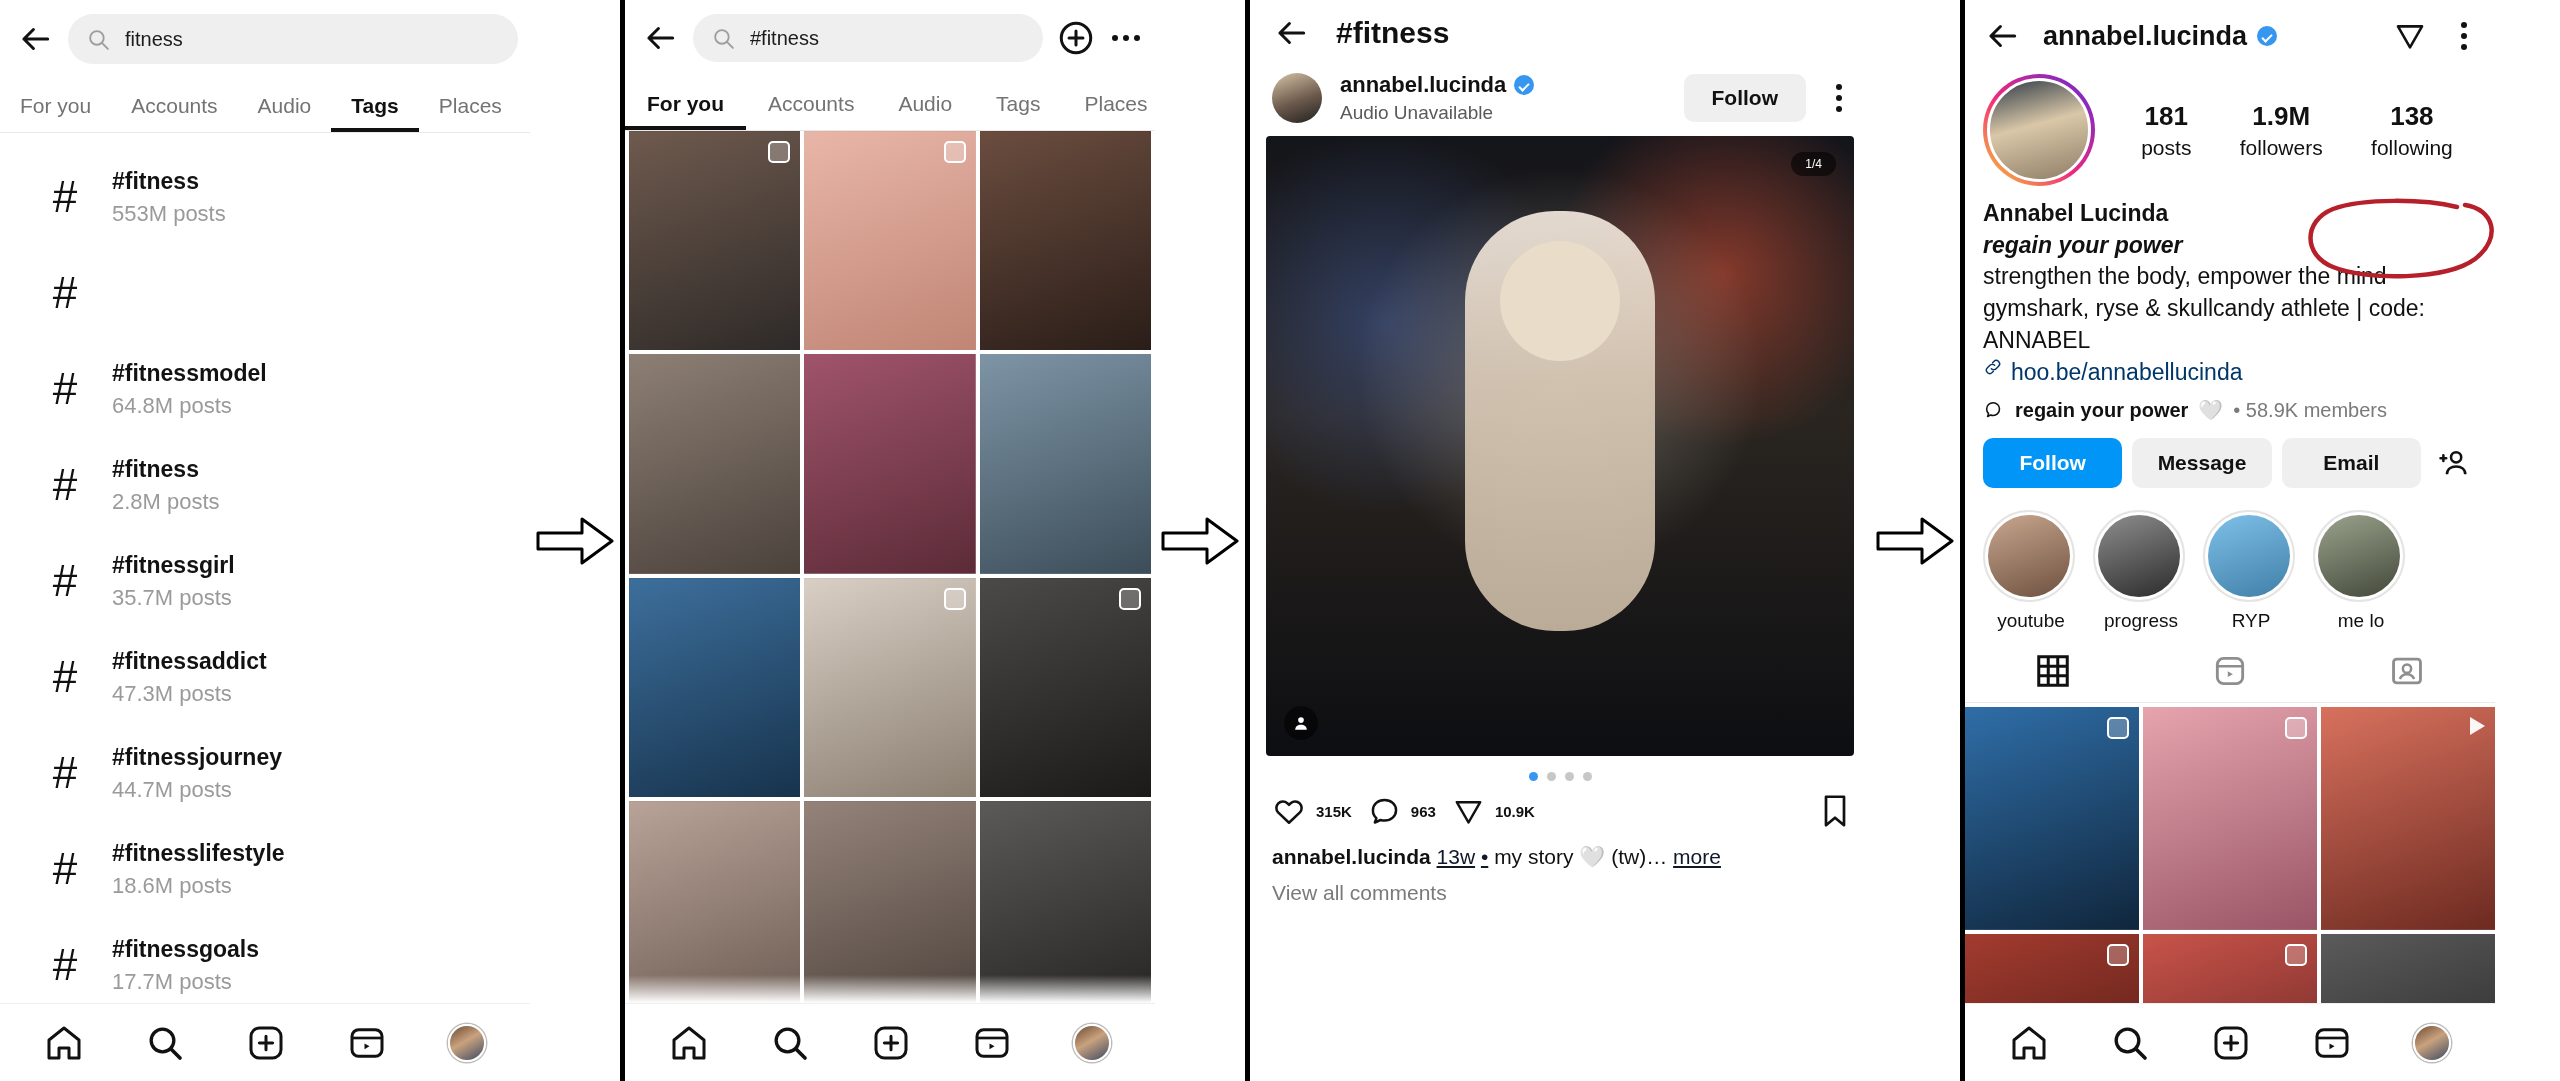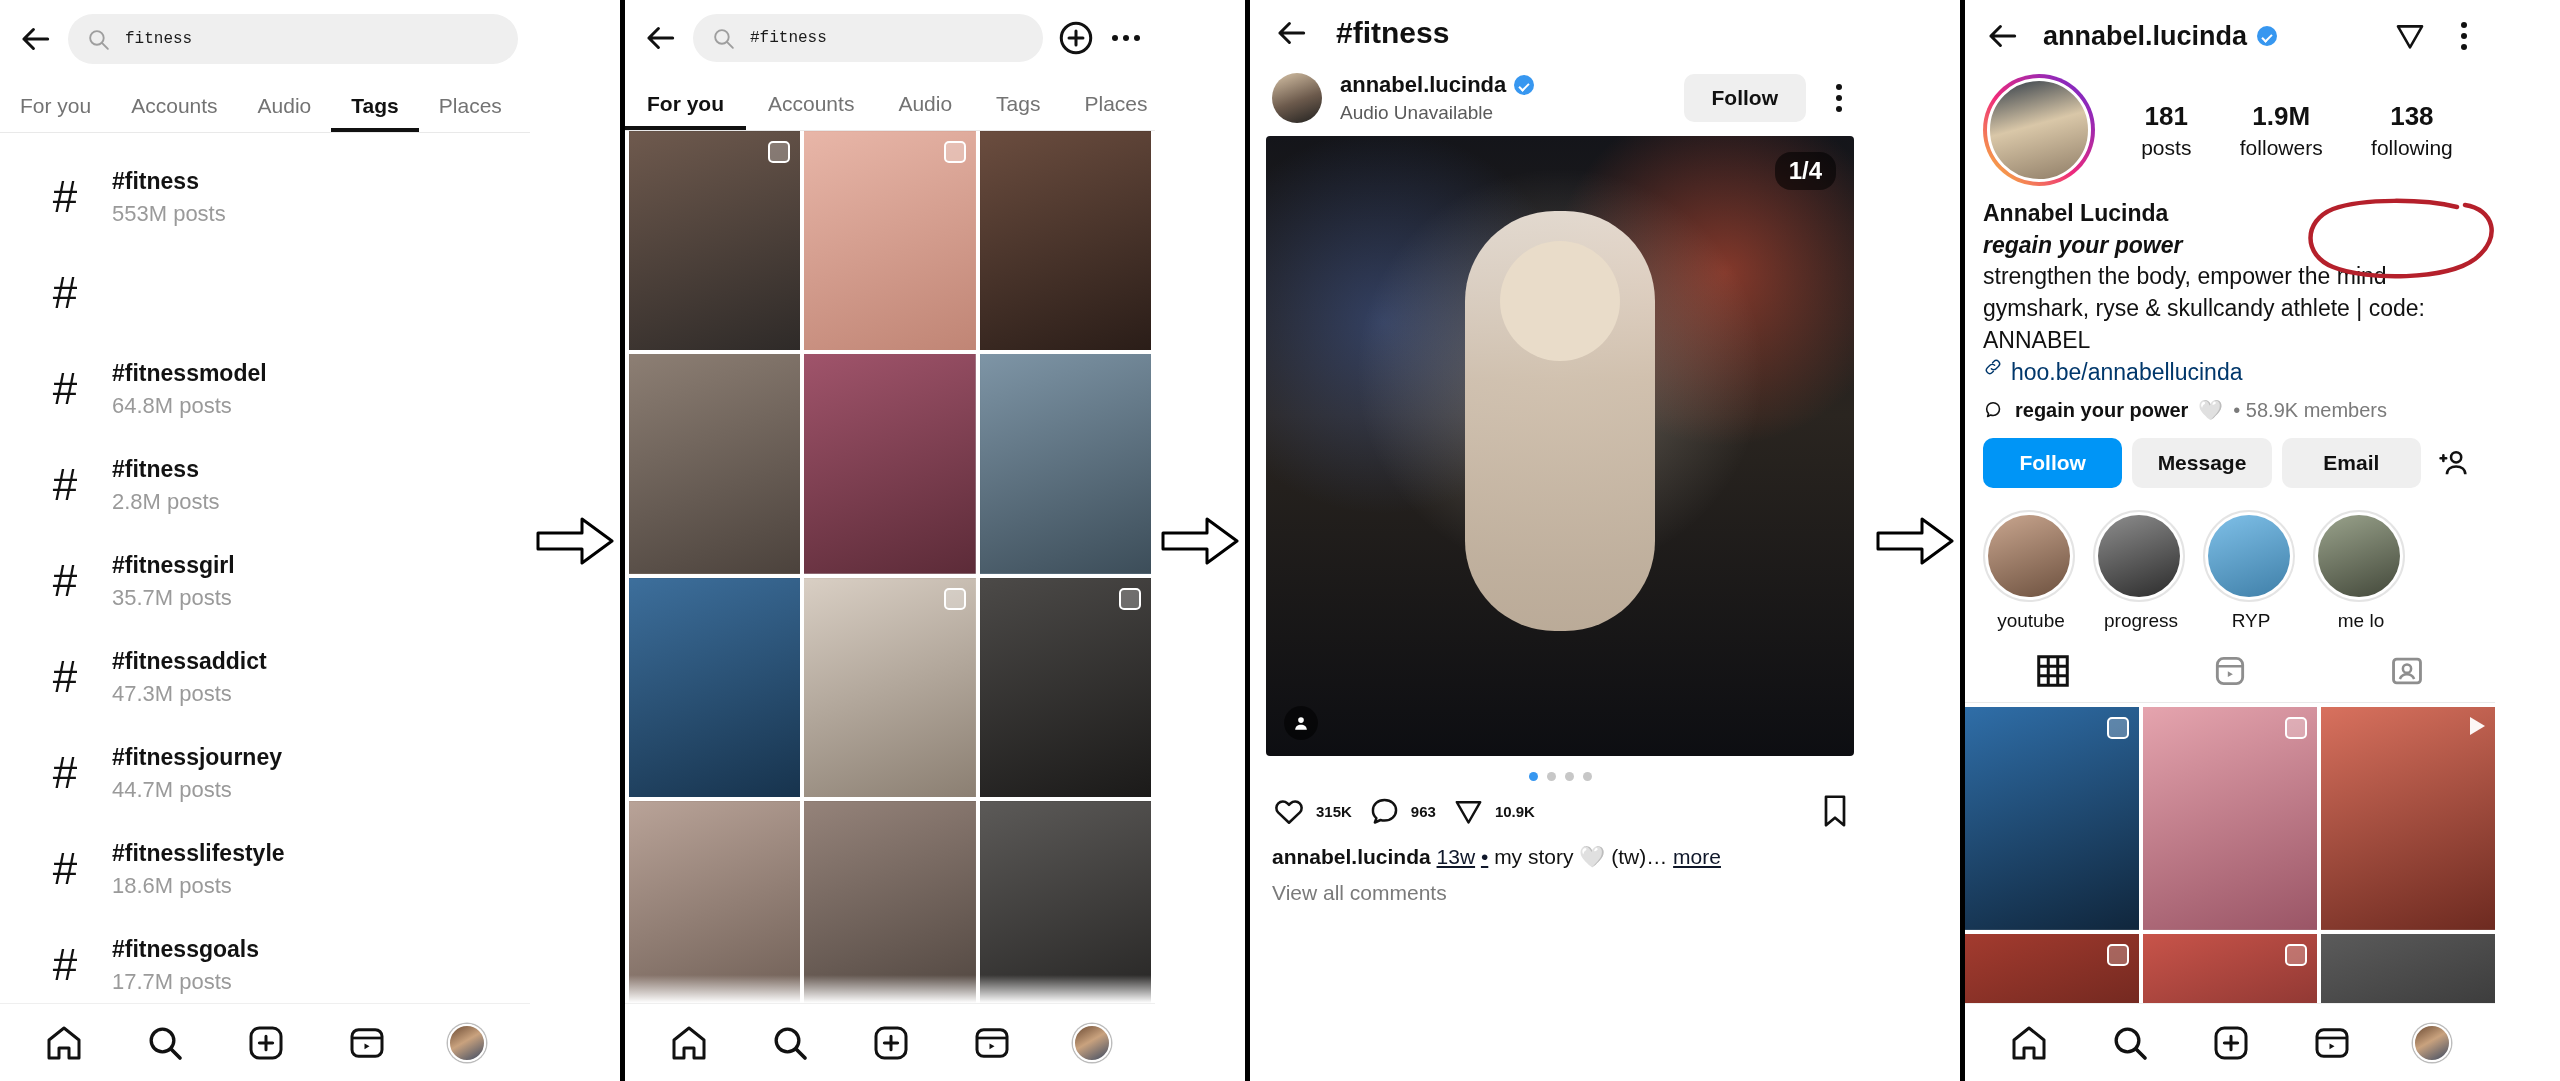--- a/index.html
+++ b/index.html
@@ -16,21 +16,21 @@
   .divider { flex: 0 0 5px; background: #000; height: 1081px; }
   .arrowgap { flex: 0 0 90px; height: 1081px; display: flex; align-items: center; justify-content: center; background: #fff; }
   .bigarrow { width: 78px; height: 56px; }
 
   
   .p1 { width: 530px; }
   .p1-top { display: flex; align-items: center; padding: 14px 12px 10px 16px; gap: 14px; }
   .backarrow { width: 38px; height: 38px; flex: 0 0 auto; }
   .searchpill { flex: 1; height: 50px; background: #efefef; border-radius: 25px; display: flex; align-items: center; padding: 0 18px; gap: 14px; }
   .searchpill .q { width: 25px; height: 25px; flex: 0 0 auto; }
-  .searchpill .txt { font-size: 16px; color: #1b1b1b; font-family: Liberation Mono, monospace; }
+  .searchpill .txt { font-size: 20px; color: #1b1b1b; }
   .tabs { display: flex; align-items: flex-end; gap: 0; padding: 10px 0 0 0; border-bottom: 1.5px solid #e9e9e9; }
   .tab { font-size: 21px; color: #737373; padding: 10px 22px 14px 22px; white-space: nowrap; }
   .tab.active { color: #111; font-weight: bold; box-shadow: inset 0 -4px 0 0 #111; }
   .p1 .tab { padding: 10px 20px 14px 20px; }
   .taglist { padding-top: 16px; }
   .tagrow { display: flex; align-items: center; gap: 26px; padding: 12px 0 12px 44px; height: 96px; }
   .hashico { font-size: 44px; color: #111; width: 42px; text-align: center; line-height: 1; font-family: "Liberation Sans", sans-serif; }
   .tagtexts { display: flex; flex-direction: column; gap: 6px; }
   .tagname { font-size: 23px; font-weight: bold; color: #121212; }
   .tagcount { font-size: 22px; color: #9a9a9a; }
@@ -63,21 +63,21 @@
   .pavatar { width: 50px; height: 50px; border-radius: 50%; flex: 0 0 auto; overflow: hidden; background:#7d6f66; }
   .pnames { flex: 1; display: flex; flex-direction: column; gap: 4px; }
   .pname { font-size: 22px; font-weight: bold; color: #111; display: flex; align-items: center; gap: 8px; }
   .verified { width: 20px; height: 20px; border-radius: 50%; background: #3797f0; display: inline-block; position: relative; flex: 0 0 auto; }
   .verified::after { content: ""; position: absolute; left: 5px; top: 8px; width: 8px; height: 4px; border-left: 2.5px solid #fff; border-bottom: 2.5px solid #fff; transform: rotate(-45deg); }
   .paudio { font-size: 19px; color: #5a5a5a; }
   .followbtn { background: #efefef; border: none; border-radius: 10px; padding: 12px 28px; font-size: 21px; font-weight: bold; color: #111; font-family: inherit; }
   .kebab { width: 30px; display: flex; flex-direction: column; align-items: center; gap: 5px; padding: 6px 8px; }
   .kebab i { width: 6px; height: 6px; border-radius: 50%; background: #111; display: block; }
   .media { margin: 0 16px; height: 620px; position: relative; border-radius: 4px; overflow: hidden; background: #0b0b0d; }
-  .counter { position: absolute; top: 16px; right: 18px; background: rgba(0,0,0,.55); color: #fff; font-size: 24px; font-weight: bold; padding: 5px 14px; border-radius: 16px; text-align: center; }
+  .counter { position: absolute; top: 16px; right: 18px; background: rgba(0,0,0,.55); color: #fff; font-size: 12px; font-weight: normal; padding: 5px 14px; border-radius: 16px; text-align: center; }
   .tagperson { position: absolute; left: 18px; bottom: 16px; width: 34px; height: 34px; border-radius: 50%; background: rgba(0,0,0,.55); display:flex; align-items:center; justify-content:center; }
   .dotsrow { display: flex; justify-content: center; align-items: center; gap: 9px; padding: 16px 0 8px; }
   .dotsrow i { width: 9px; height: 9px; border-radius: 50%; background: #c7c7c7; display: block; }
   .dotsrow i.on { background: #3797f0; }
   .actionbar { display: flex; align-items: center; gap: 16px; padding: 4px 20px 8px 22px; }
   .act { display: flex; align-items: center; gap: 10px; }
   .act .num { font-size: 15px; font-weight: bold; color: #111; }
   .spacer { flex: 1; }
   .caption { padding: 6px 22px 2px 22px; font-size: 21px; color: #111; line-height: 1.35; }
   .caption b { font-weight: bold; }

